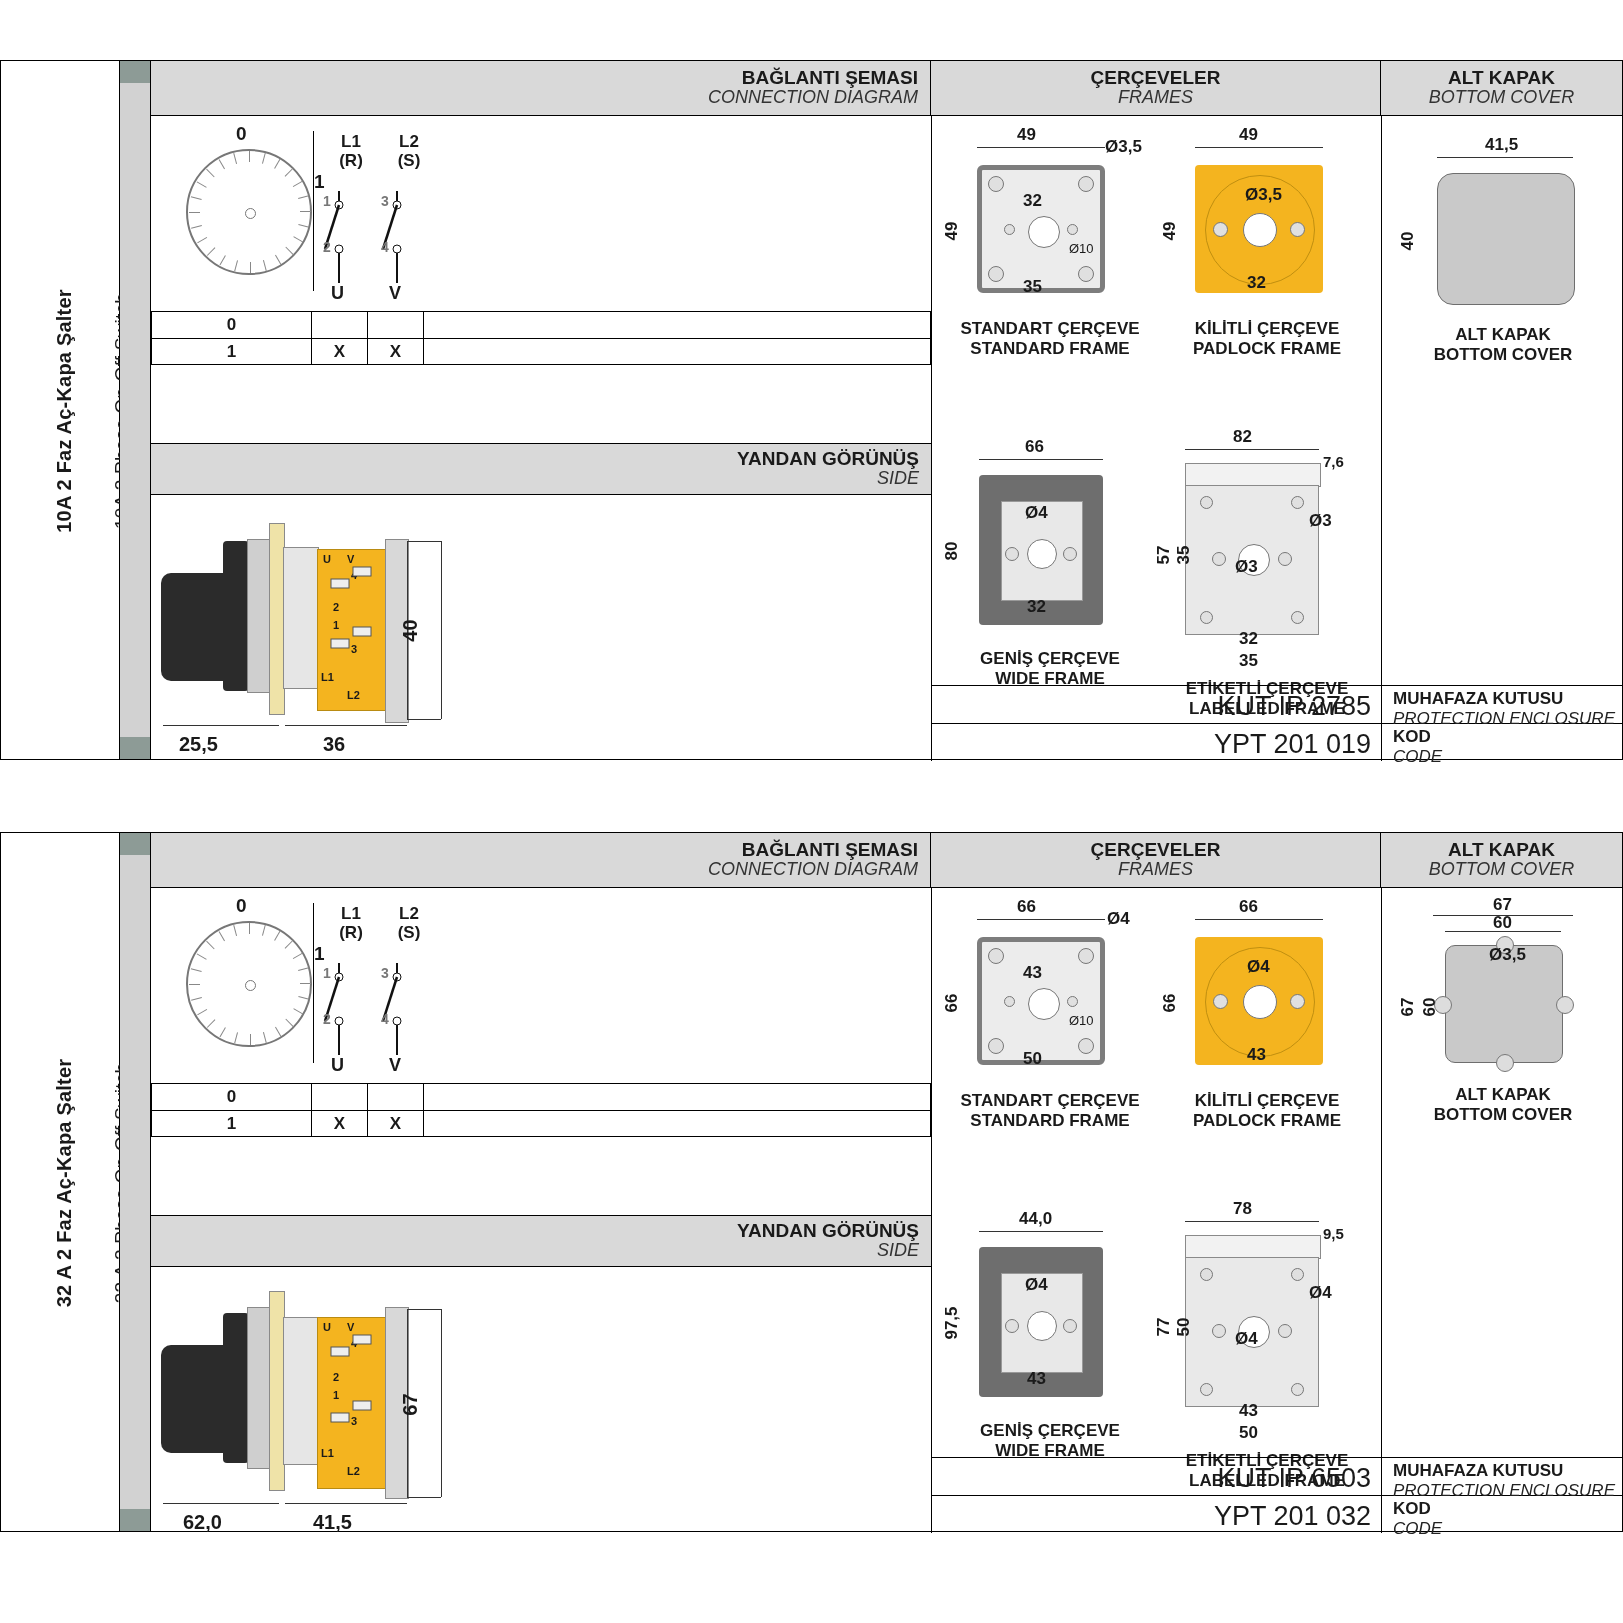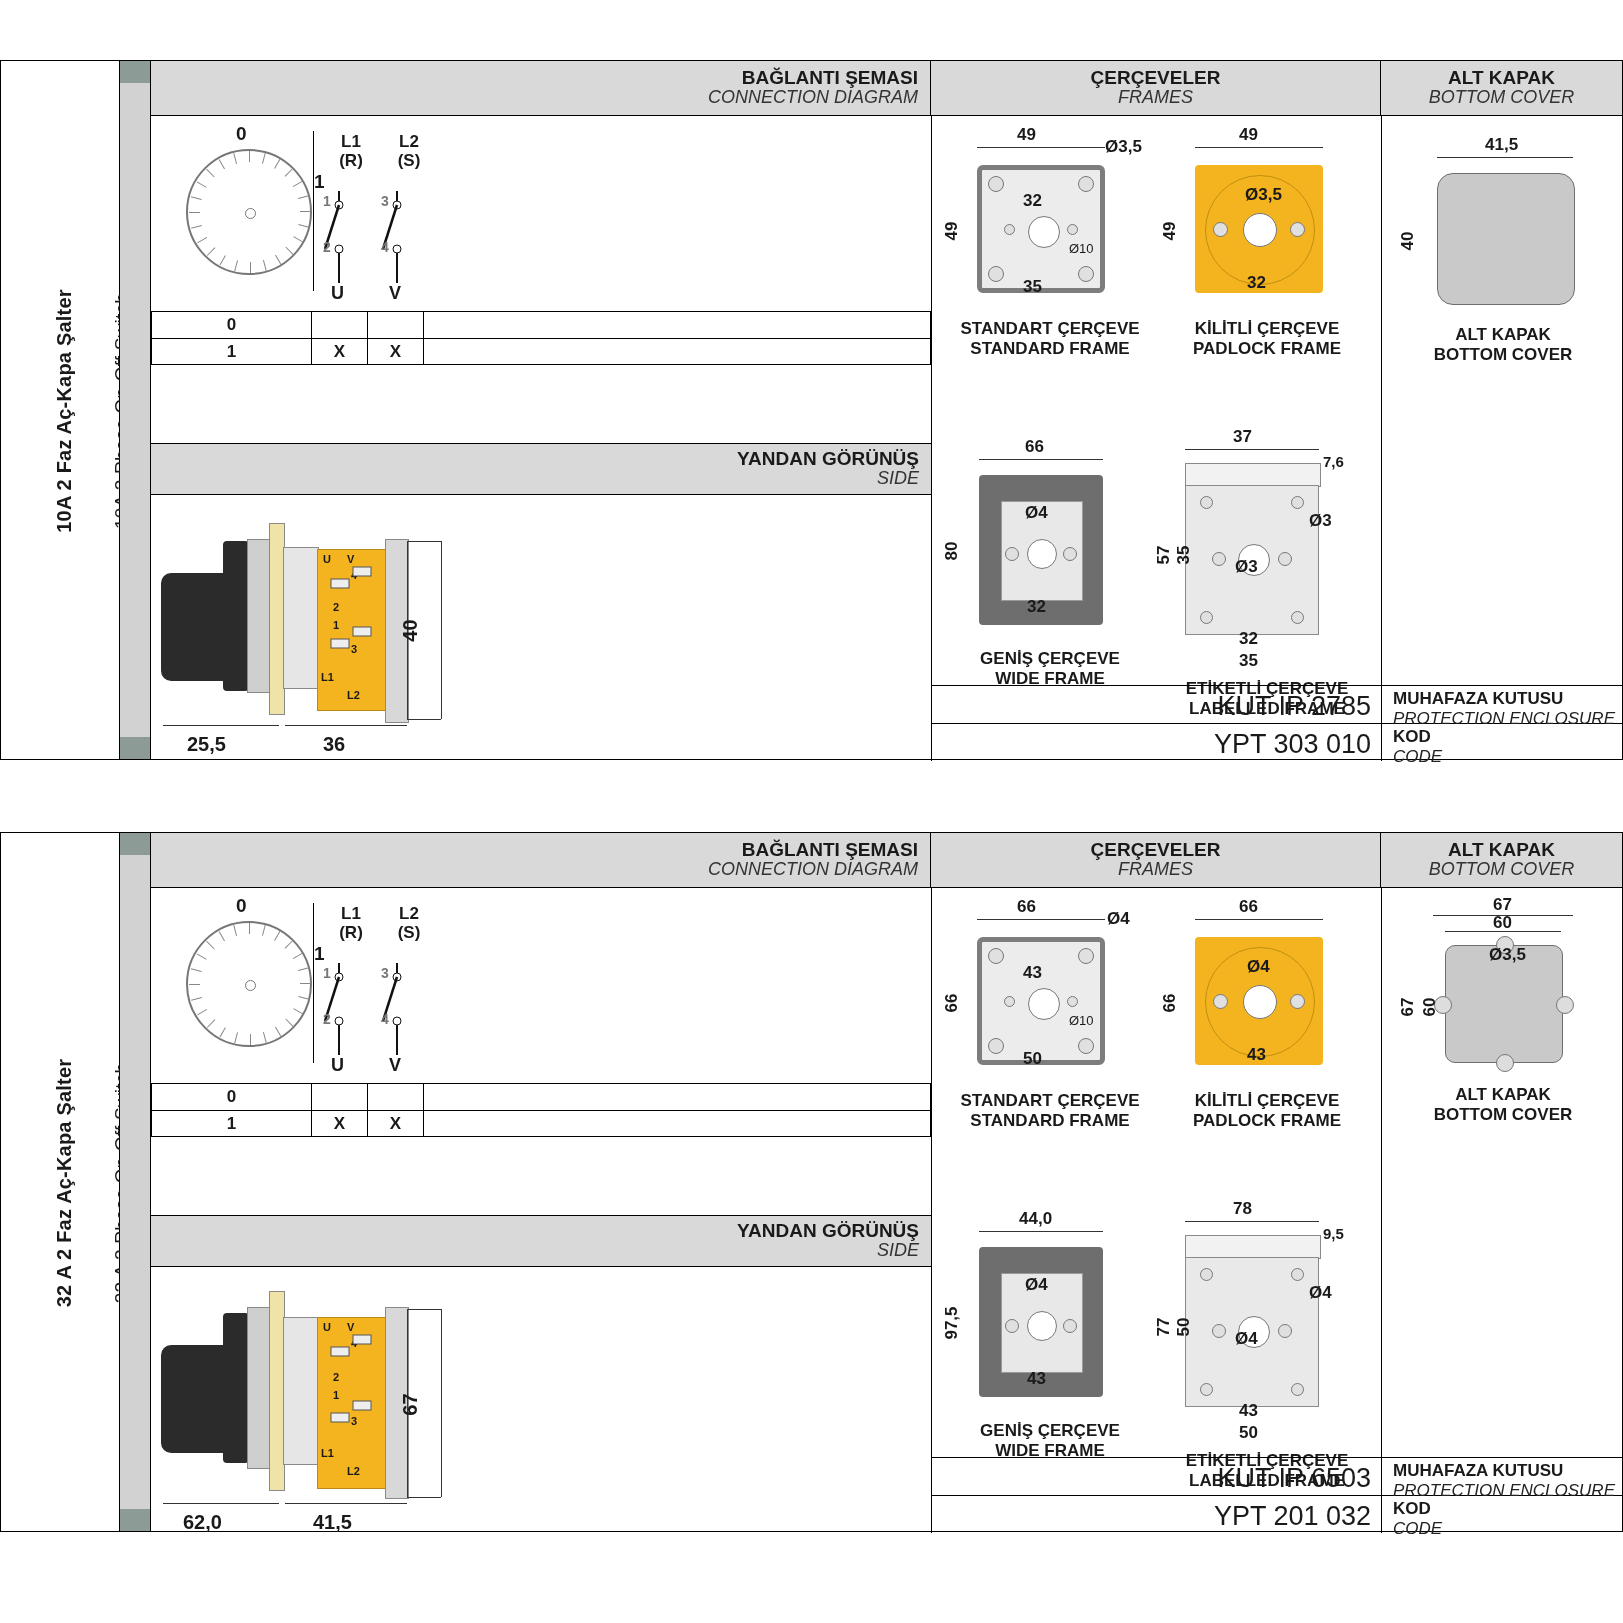--- a/index.html
+++ b/index.html
@@ -223,21 +223,21 @@
       </svg>
 
       <div class="dimlinev" style="left:256px;top:40px;height:178px;"></div>
       <div class="dimlinev" style="left:290px;top:40px;height:178px;"></div>
       <div class="dimline" style="left:256px;top:40px;width:34px;"></div>
       <div class="dimline" style="left:256px;top:218px;width:34px;"></div>
       <div class="dimtxt rot" style="left:248px;top:118px;">40</div>
 
       <div class="dimline" style="left:12px;top:224px;width:116px;"></div>
       <div class="dimline" style="left:134px;top:224px;width:122px;"></div>
-      <div class="dimtxt" style="left:36px;top:232px;text-align:right;">25,5</div>
+      <div class="dimtxt" style="left:28px;top:232px;text-align:right;">25,5</div>
       <div class="dimtxt" style="left:172px;top:232px;">36</div>
     </div>
 
     <div class="framebox" style="left:944px;top:72px;width:210px;height:290px;">
       <div class="dimline" style="left:32px;top:14px;width:128px;"></div>
       <div class="dlabel" style="left:72px;top:-8px;">49</div>
       <div class="dlabel" style="left:160px;top:4px;">Ø3,5</div>
       <div class="fr-sq stdframe" style="left:32px;top:32px;width:128px;height:128px;">
         <div class="scr" style="left:6px;top:6px;width:14px;height:14px;"></div>
         <div class="scr" style="right:6px;top:6px;width:14px;height:14px;"></div>
@@ -288,21 +288,21 @@
       <div class="dlabel" style="left:80px;top:62px;">Ø4</div>
       <div class="dlabel" style="left:82px;top:156px;">32</div>
       <div class="cap" style="top:208px;">
         <div>GENİŞ ÇERÇEVE</div>
         <div class="en">WIDE FRAME</div>
       </div>
     </div>
 
     <div class="framebox" style="left:1160px;top:372px;width:212px;height:290px;">
       <div class="dimline" style="left:24px;top:16px;width:134px;"></div>
-      <div class="dlabel" style="left:72px;top:-6px;">37</div>
+      <div class="dlabel" style="left:72px;top:-6px;">82</div>
       <div class="labtop" style="left:24px;top:30px;width:134px;height:22px;"></div>
       <div class="fr-sq labframe" style="left:24px;top:52px;width:134px;height:150px;">
         <div class="circ" style="left:52px;top:58px;width:30px;height:30px;"></div>
         <div class="scr" style="left:26px;top:66px;width:12px;height:12px;"></div>
         <div class="scr" style="right:26px;top:66px;width:12px;height:12px;"></div>
         <div class="scr" style="left:14px;top:10px;width:11px;height:11px;"></div>
         <div class="scr" style="right:14px;top:10px;width:11px;height:11px;"></div>
         <div class="scr" style="left:14px;bottom:10px;width:11px;height:11px;"></div>
         <div class="scr" style="right:14px;bottom:10px;width:11px;height:11px;"></div>
       </div>
@@ -329,21 +329,21 @@
         <div class="en">BOTTOM COVER</div>
       </div>
     </div>
 
     <div class="hline" style="left:930px;top:624px;width:693px;"></div>
     <div class="hline" style="left:930px;top:662px;width:693px;"></div>
     <div class="vline" style="left:1380px;top:624px;height:76px;"></div>
     <div class="footcode" style="left:1090px;top:630px;width:280px;">KUT IP 2785</div>
     <div class="foottr" style="left:1392px;top:628px;">MUHAFAZA KUTUSU</div>
     <div class="footen" style="left:1392px;top:648px;">PROTECTION ENCLOSURE</div>
-    <div class="footcode" style="left:1090px;top:668px;width:280px;">YPT 303 010</div>
+    <div class="footcode" style="left:1090px;top:668px;width:280px;">YPT 201 019</div>
     <div class="foottr" style="left:1392px;top:666px;">KOD</div>
     <div class="footen" style="left:1392px;top:686px;">CODE</div>
   </div>
 
   <div class="panel p2">
 
     <div class="vstrip">
       <div class="vtitle vt1">32 A 2 Faz Aç-Kapa Şalter</div>
       <div class="vtitle eng vt2">32 A 2 Phase On-Off Switch</div>
     </div>

